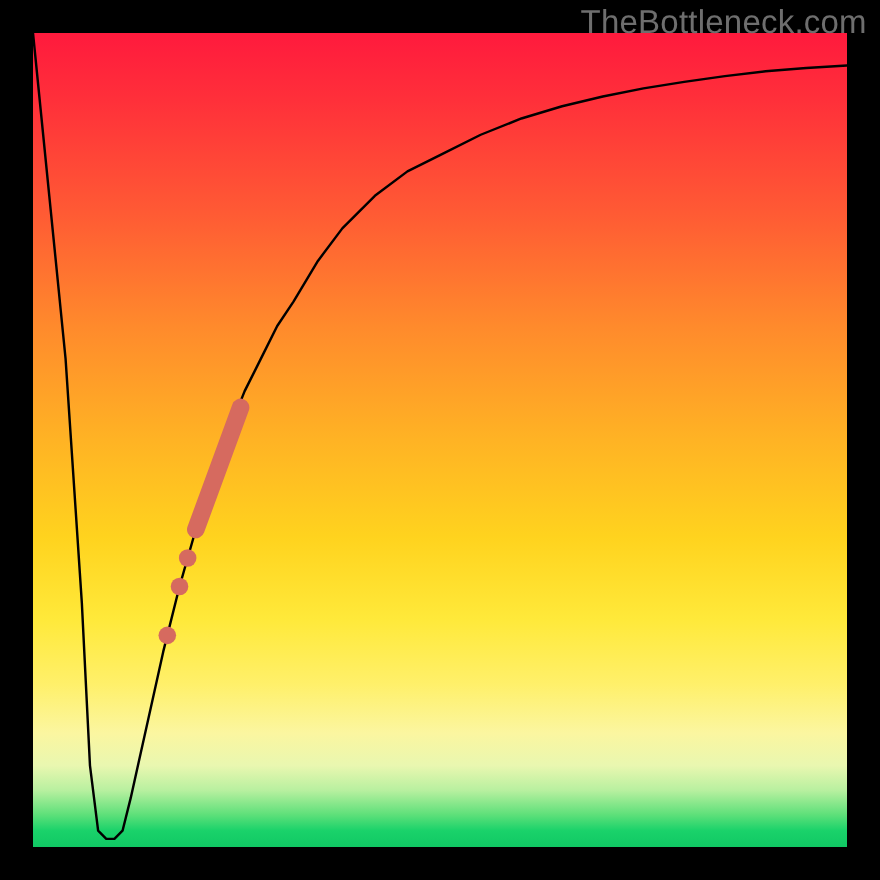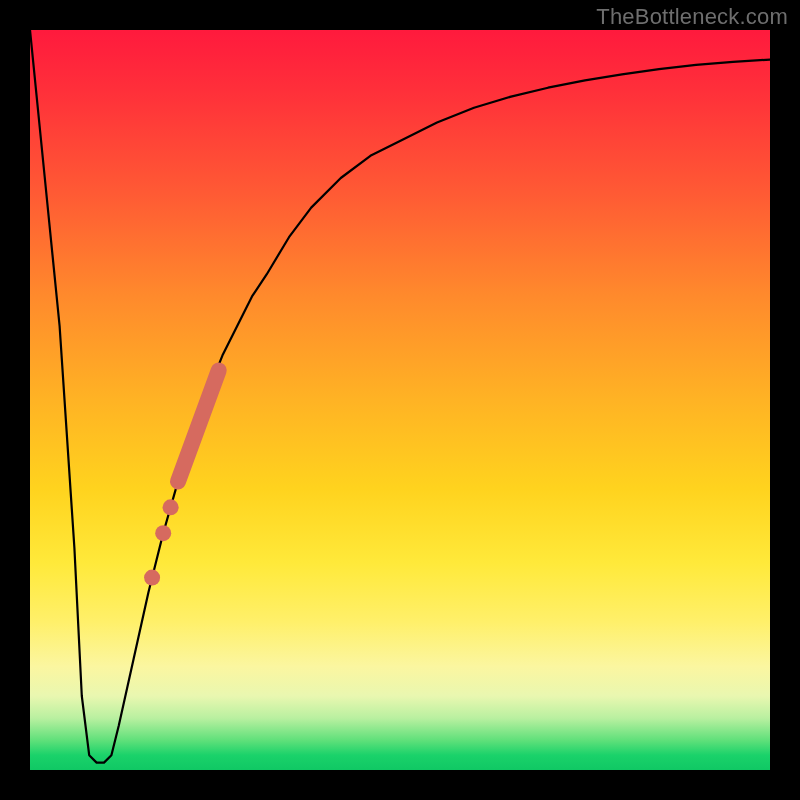--- a/index.html
+++ b/index.html
@@ -66,21 +66,21 @@
   }
   .marker-dot {
     fill: #d66a5f;
     stroke: none;
   }
   .watermark {
     position: absolute;
     top: 4px;
     right: 12px;
     color: #6e6e6e;
-    font-size: 22px;
+    font-size: 30px;
     letter-spacing: 0.2px;
     user-select: none;
   }
 </style>
 </head>
 <body>
 
 <div class="frame">
 
   <div class="plot">

